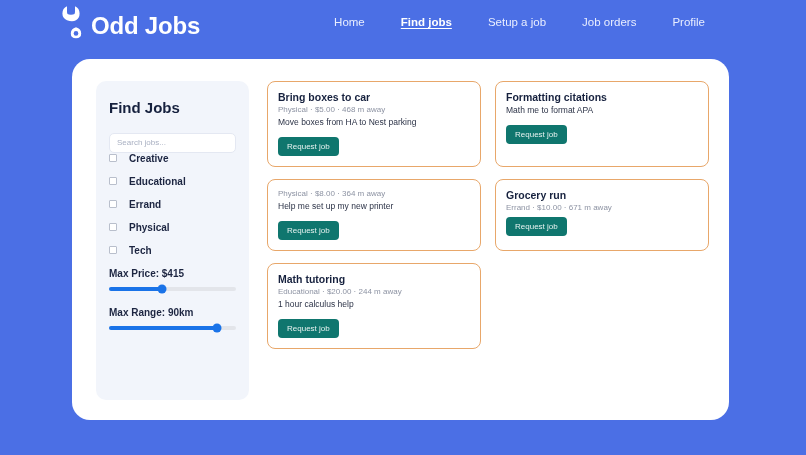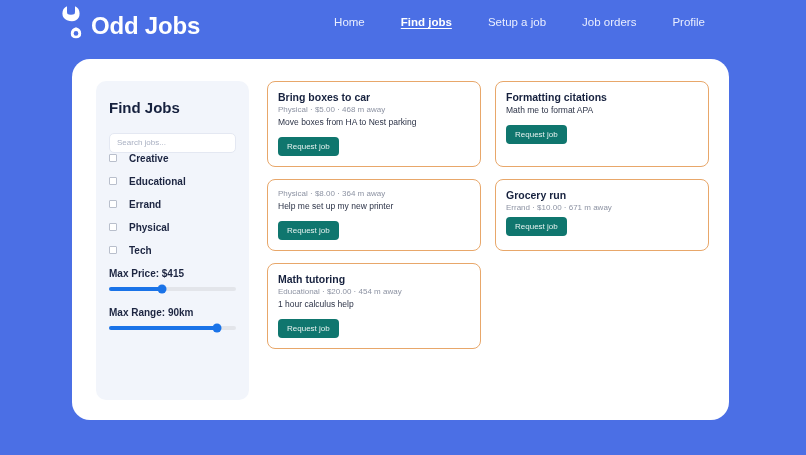--- a/index.html
+++ b/index.html
@@ -283,20 +283,20 @@
       </article>
 
       <article class="job-card">
         <div class="job-title">Grocery run</div>
         <div class="job-meta">Errand · $10.00 · 671 m away</div>
         <button class="request-btn">Request job</button>
       </article>
 
       <article class="job-card">
         <div class="job-title">Math tutoring</div>
-        <div class="job-meta">Educational · $20.00 · 454 m away</div>
+        <div class="job-meta">Educational · $20.00 · 244 m away</div>
         <div class="job-desc">1 hour calculus help</div>
         <button class="request-btn">Request job</button>
       </article>
     </section>
 
   </div>
 </div>
 
 </body></html>

